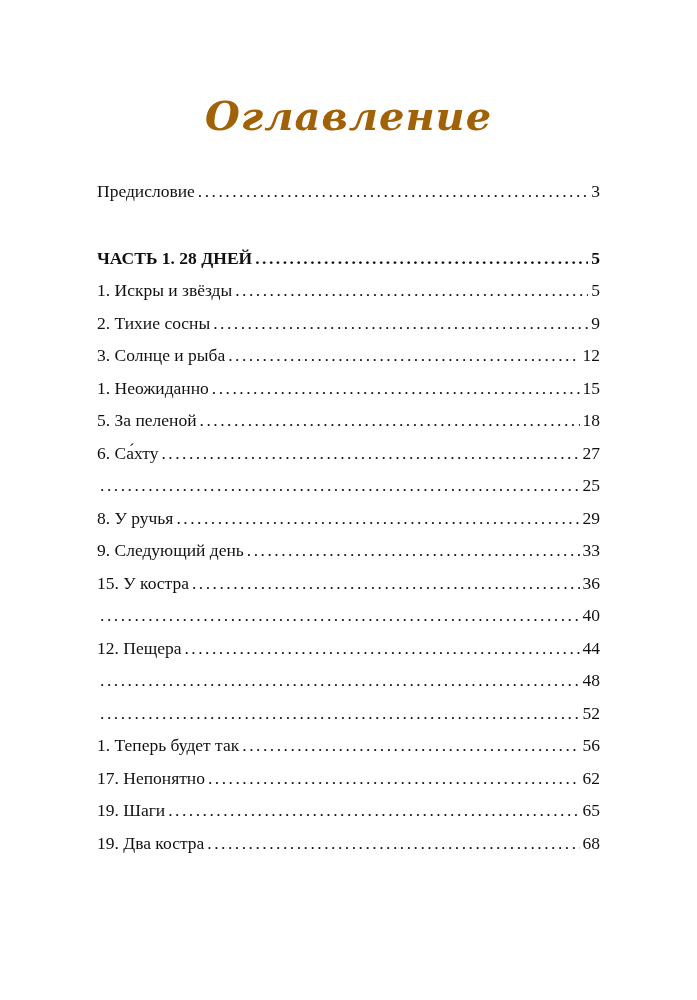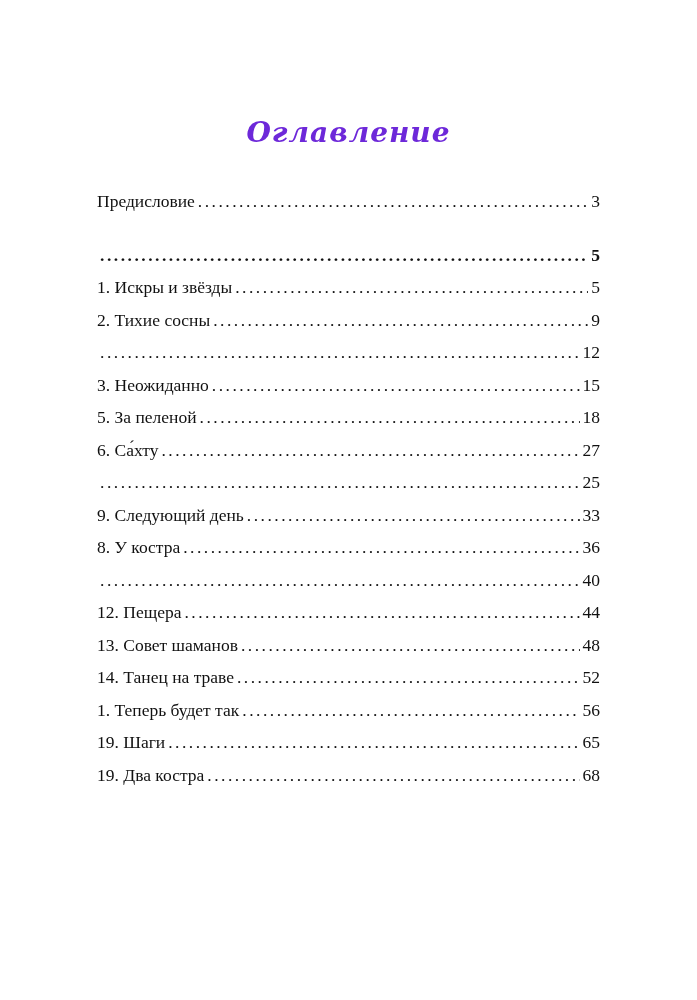--- a/index.html
+++ b/index.html
@@ -15,41 +15,41 @@
     overflow: hidden;
   }
   .page {
     box-sizing: border-box;
     width: 697px;
     height: 1000px;
     padding: 0 97px;
     background: #ffffff;
   }
   .page-title {
-    margin-top: 116px;
+    margin-top: 92px;
     text-align: center;
     font-family: "DejaVu Serif", serif;
     font-style: italic;
     font-weight: 700;
-    font-size: 28px;
+    font-size: 40px;
     letter-spacing: 1px;
-    color: #6d28d9;
+    color: #a16207;
   }
   .toc {
     margin-top: 36px;
     font-size: 17.5px;
   }
   .toc-row {
     display: flex;
     align-items: baseline;
     height: 32.5px;
     line-height: 32.5px;
   }
   .toc-row.preface {
-    margin-bottom: 21px;
+    margin-bottom: 34px;
   }
   .toc-row.part {
     font-weight: 700;
   }
   .toc-label {
     white-space: nowrap;
     flex: 0 0 auto;
   }
   .dot-leader {
     flex: 1 1 auto;
@@ -77,43 +77,45 @@
 
   <div class="toc">
 
     <div class="toc-row preface">
       <span class="toc-label">Предисловие</span>
       <span class="dot-leader"></span>
       <span class="toc-page">3</span>
     </div>
 
     <div class="toc-row part">
+      <span class="toc-label">ЧАСТЬ 1. 28 ДНЕЙ</span>
       <span class="dot-leader"></span>
       <span class="toc-page">5</span>
     </div>
 
     <div class="toc-row">
       <span class="toc-label">1. Искры и звёзды</span>
       <span class="dot-leader"></span>
       <span class="toc-page">5</span>
     </div>
 
     <div class="toc-row">
       <span class="toc-label">2. Тихие сосны</span>
       <span class="dot-leader"></span>
       <span class="toc-page">9</span>
     </div>
 
     <div class="toc-row">
+      <span class="toc-label">3. Солнце и рыба</span>
       <span class="dot-leader"></span>
       <span class="toc-page">12</span>
     </div>
 
     <div class="toc-row">
-      <span class="toc-label">3. Неожиданно</span>
+      <span class="toc-label">1. Неожиданно</span>
       <span class="dot-leader"></span>
       <span class="toc-page">15</span>
     </div>
 
     <div class="toc-row">
       <span class="toc-label">5. За пеленой</span>
       <span class="dot-leader"></span>
       <span class="toc-page">18</span>
     </div>
 
@@ -121,63 +123,71 @@
       <span class="toc-label">6. Са́хту</span>
       <span class="dot-leader"></span>
       <span class="toc-page">27</span>
     </div>
 
     <div class="toc-row">
       <span class="dot-leader"></span>
       <span class="toc-page">25</span>
     </div>
 
+    <div class="toc-row">
+      <span class="toc-label">8. У ручья</span>
+      <span class="dot-leader"></span>
+      <span class="toc-page">29</span>
+    </div>
 
     <div class="toc-row">
       <span class="toc-label">9. Следующий день</span>
       <span class="dot-leader"></span>
       <span class="toc-page">33</span>
     </div>
 
     <div class="toc-row">
-      <span class="toc-label">8. У костра</span>
+      <span class="toc-label">15. У костра</span>
       <span class="dot-leader"></span>
       <span class="toc-page">36</span>
     </div>
 
     <div class="toc-row">
       <span class="dot-leader"></span>
       <span class="toc-page">40</span>
     </div>
 
     <div class="toc-row">
       <span class="toc-label">12. Пещера</span>
       <span class="dot-leader"></span>
       <span class="toc-page">44</span>
     </div>
 
     <div class="toc-row">
-      <span class="toc-label">13. Совет шаманов</span>
       <span class="dot-leader"></span>
       <span class="toc-page">48</span>
     </div>
 
     <div class="toc-row">
-      <span class="toc-label">14. Танец на траве</span>
       <span class="dot-leader"></span>
       <span class="toc-page">52</span>
     </div>
 
     <div class="toc-row">
       <span class="toc-label">1. Теперь будет так</span>
       <span class="dot-leader"></span>
       <span class="toc-page">56</span>
     </div>
 
 
+    <div class="toc-row">
+      <span class="toc-label">17. Непонятно</span>
+      <span class="dot-leader"></span>
+      <span class="toc-page">62</span>
+    </div>
 
     <div class="toc-row">
       <span class="toc-label">19. Шаги</span>
       <span class="dot-leader"></span>
       <span class="toc-page">65</span>
     </div>
 
     <div class="toc-row">
       <span class="toc-label">19. Два костра</span>
       <span class="dot-leader"></span>

